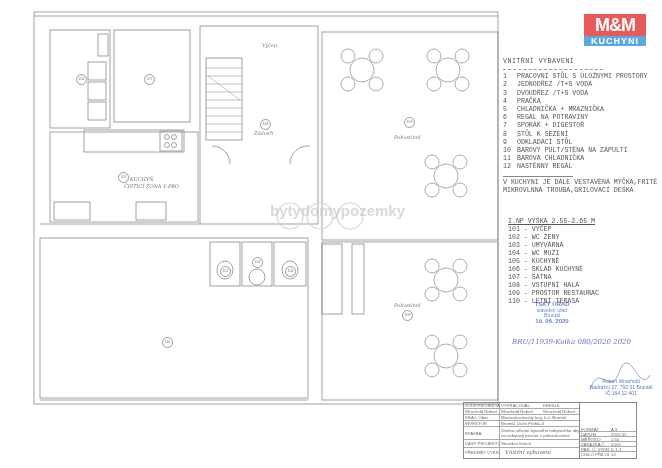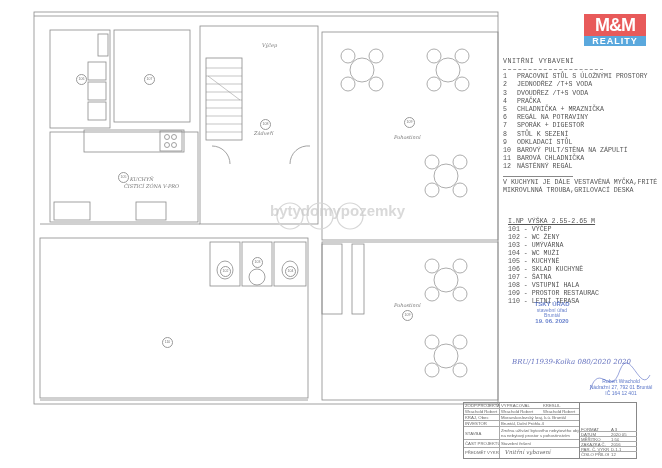--- a/index.html
+++ b/index.html
@@ -11,21 +11,21 @@
   .legend { position:absolute; left:503px; top:58px; width:159px; font-size:6.6px; color:#555; line-height:8.2px; white-space:nowrap; }
   .legend .title { letter-spacing:0.5px; }
   .legend .sep { border-bottom:1px dashed #999; width:100px; margin:3px 0 3px 0; }
   .legend .row span { display:inline-block; }
   .legend .num { width:10px; }
   .legend .note-sep { border-top:1px solid #888; width:70px; margin-top:4px; padding-top:2px; }
   .rooms { position:absolute; left:508px; top:218px; font-size:6.6px; color:#555; line-height:8px; white-space:nowrap; }
   .rooms .hdr { text-decoration:underline; }
   .stamp { position:absolute; left:530px; top:302px; width:44px; color:#3355bb; font-family:"Liberation Sans", sans-serif; font-size:5px; text-align:center; line-height:5.5px; opacity:0.75; }
   .stamp b { font-size:6px; }
-  .handnote { position:absolute; left:512px; top:338px; color:#3344aa; font-family:"DejaVu Serif", serif; font-style:italic; font-size:7px; opacity:0.75;margin-top:20px; }
+  .handnote { position:absolute; left:512px; top:338px; color:#3344aa; font-family:"DejaVu Serif", serif; font-style:italic; font-size:7px; opacity:0.75; }
   .tblock { position:absolute; left:463px; top:402px; width:172px; height:55px; border:1px solid #888; font-family:"Liberation Sans", sans-serif; font-size:4.3px; color:#666; }
   .tb-left { position:absolute; left:0; top:0; width:115px; height:55px; }
   .tb-right { position:absolute; left:115px; top:0; width:57px; height:55px; border-left:1px solid #888; }
   .tb-row { position:absolute; left:0; border-bottom:1px solid #aaa; width:100%; }
   .tb-cell { position:absolute; top:0; padding-left:1px; overflow:hidden; white-space:nowrap; }
   .vline { position:absolute; top:0; bottom:0; border-left:1px solid #aaa; }
   .signer { position:absolute; left:582px; top:378px; color:#3355bb; font-family:"Liberation Sans", sans-serif; font-size:5px; opacity:0.8; text-align:center; width:78px; line-height:6px; }
   .watermark { position:absolute; left:270px; top:202px; color:#c9c9c9; font-family:"Liberation Sans", sans-serif; font-weight:bold; font-size:15px; opacity:0.7; }
   .rlabel { position:absolute; font-family:"DejaVu Serif", serif; font-style:italic; font-size:5px; color:#777; }
   .rcircle { position:absolute; width:9px; height:9px; border:1px solid #999; border-radius:50%; font-size:3.5px; color:#777; text-align:center; line-height:9px; font-family:"Liberation Sans", sans-serif; }
@@ -154,21 +154,21 @@
 <div class="rcircle" style="left:402px;top:310px;">109</div>
 <div class="rcircle" style="left:162px;top:337px;">110</div>
 <div class="rcircle" style="left:220px;top:266px;">102</div>
 <div class="rcircle" style="left:252px;top:257px;">103</div>
 <div class="rcircle" style="left:285px;top:266px;">104</div>
 
 <div class="watermark">bytydomypozemky</div>
 
 <div class="logo">
   <div class="logo-top">M&amp;M</div>
-  <div class="logo-bot">REALITY</div>
+  <div class="logo-bot">KUCHYNI</div>
 </div>
 
 <div class="legend">
   <div class="title">VNITŘNÍ  VYBAVENÍ</div>
   <div class="sep"></div>
   <div class="row"><span class="num">1</span> <span>PRACOVNÍ STŮL S ÚLOŽNÝMI PROSTORY</span></div>
   <div class="row"><span class="num">2</span> <span>JEDNODŘEZ /T+S VODA</span></div>
   <div class="row"><span class="num">3</span> <span>DVOUDŘEZ /T+S VODA</span></div>
   <div class="row"><span class="num">4</span> <span>PRAČKA</span></div>
   <div class="row"><span class="num">5</span> <span>CHLADNIČKA + MRAZNIČKA</span></div>

